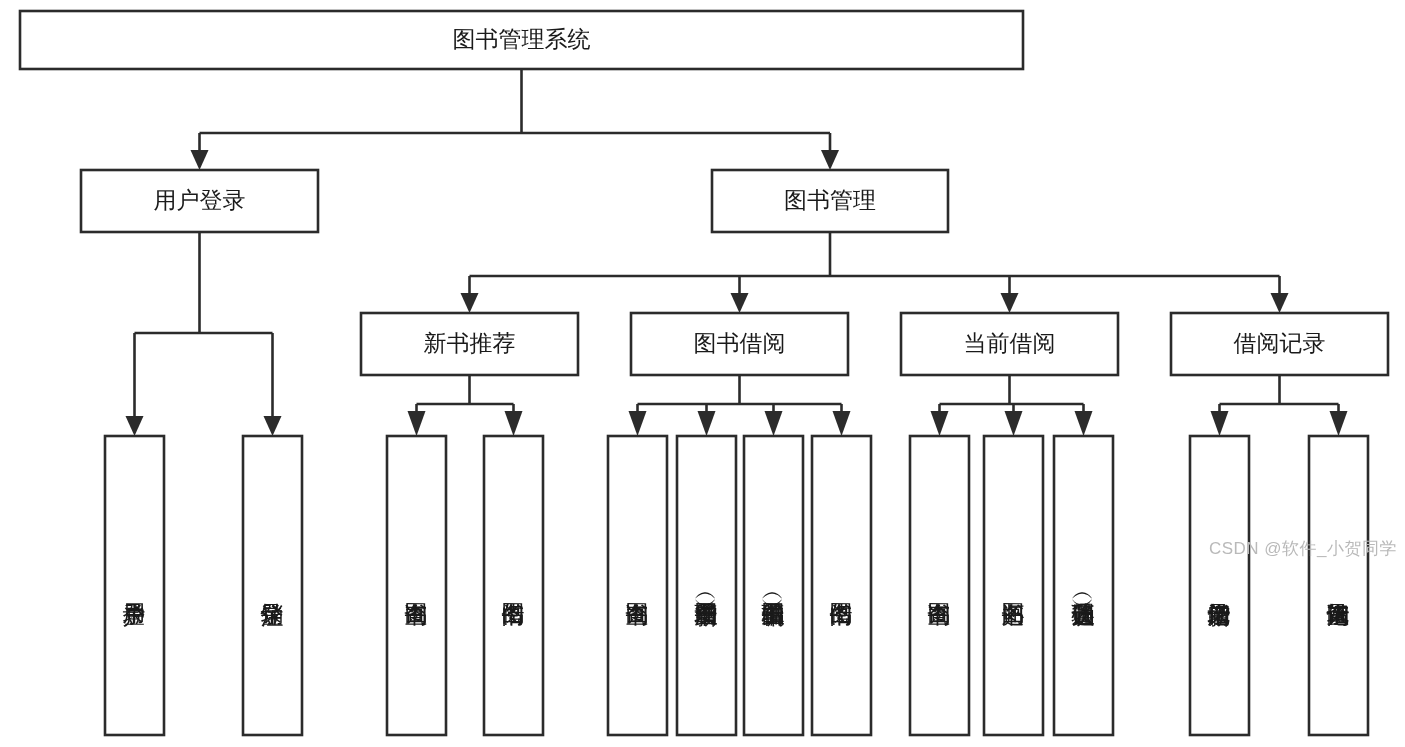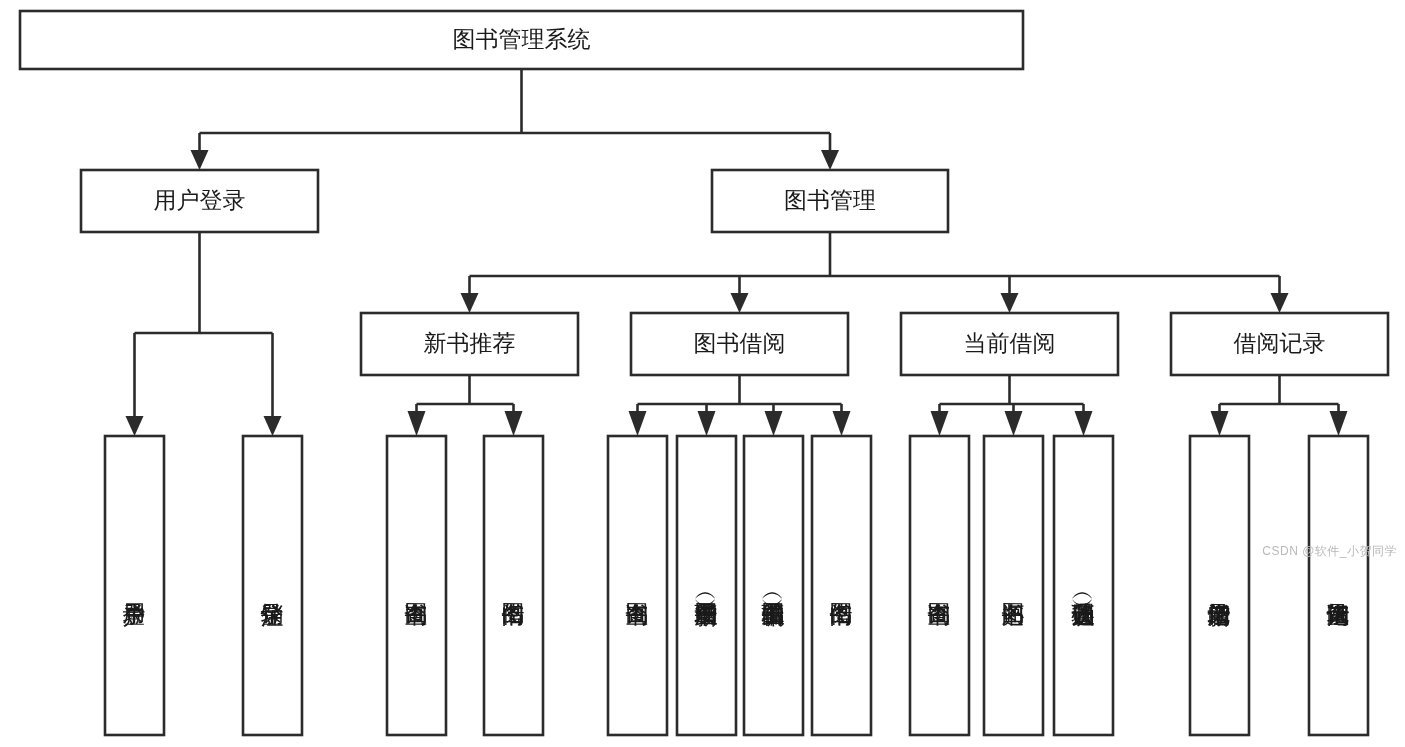--- a/index.html
+++ b/index.html
@@ -57,21 +57,21 @@
     writing-mode: vertical-rl;
     text-orientation: upright;
     text-anchor: middle;
     white-space: pre;
   }
   .watermark-text {
     position: absolute;
     right: 8px;
     bottom: 4px;
     font-family: "Liberation Sans", "DejaVu Sans", sans-serif;
-    font-size: 12px;
+    font-size: 17px;
     color: #b9b9b9;
     letter-spacing: 0.5px;
     user-select: none;
     white-space: nowrap;
   }
 </style>
 </head>
 <body>
 
 <div id="diagram-root">

